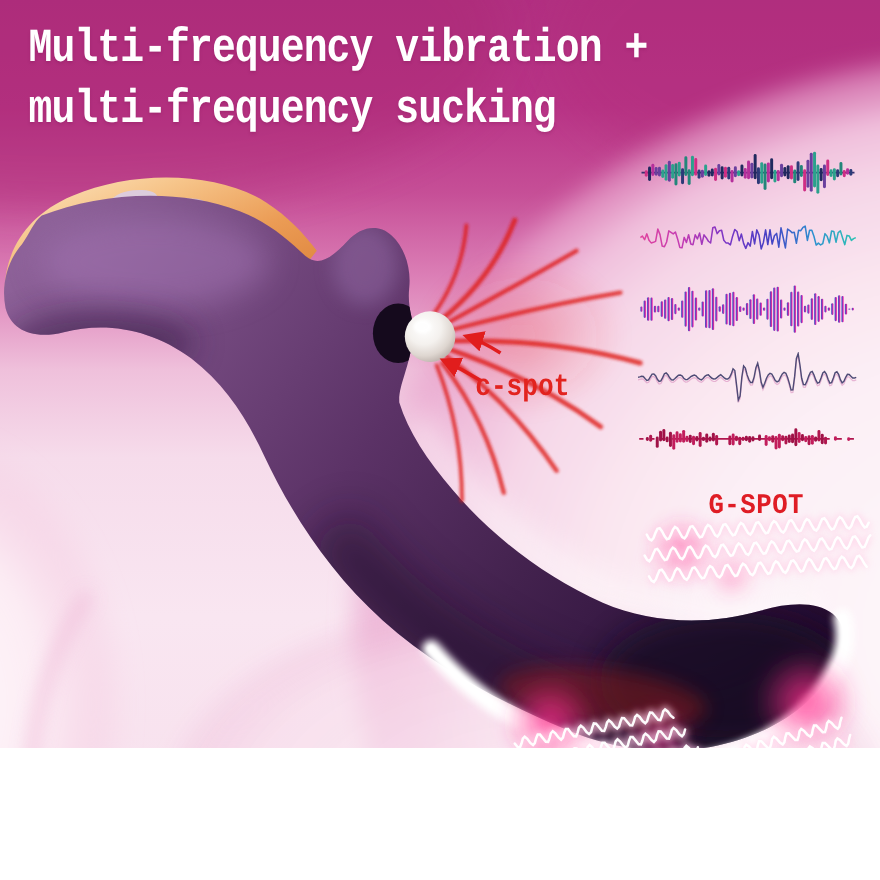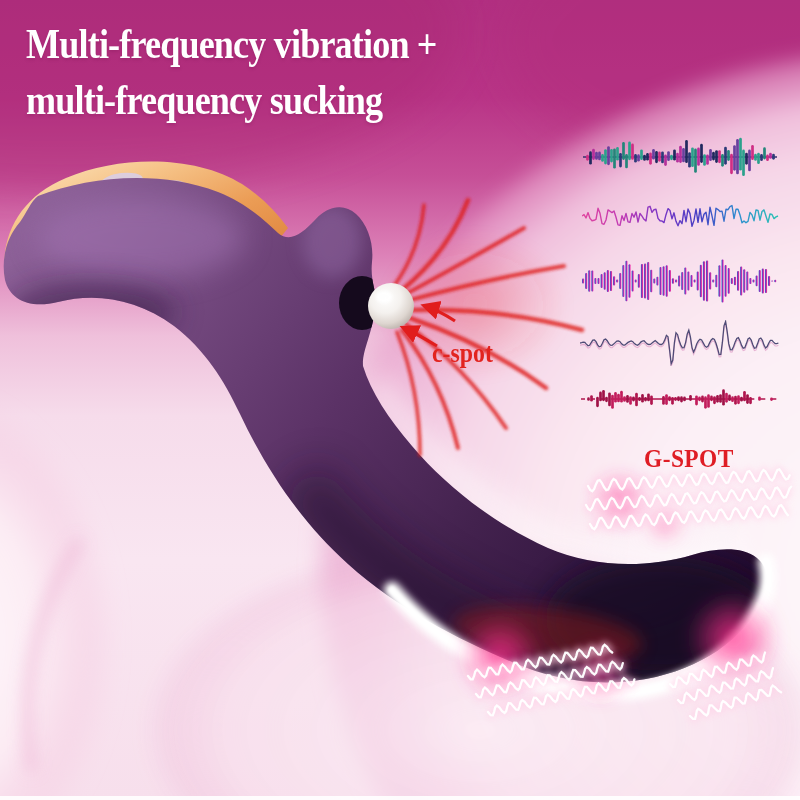--- a/index.html
+++ b/index.html
@@ -1,18 +1,18 @@
 <!DOCTYPE html>
 <html><head>
 <meta charset="utf-8">
 <style>
   html,body{margin:0;padding:0;background:#fff;}
   .stage{
-    position:relative;width:800px;height:800px;overflow:hidden;
-    font-family:Liberation Serif, serif;
+    position:relative;width:800px;height:680px;overflow:hidden;
+    font-family:Liberation Mono, monospace;
   }
   .scene{position:absolute;left:0;top:0;width:800px;height:800px;}
   .title{
     position:absolute;left:26px;top:16px;color:#ffffff;font-weight:bold;
     font-size:43px;line-height:1.3;letter-spacing:-1px;white-space:nowrap;
     transform:scaleX(.84);transform-origin:left top;
     text-shadow:0 2px 3px rgba(120,20,80,.25);
   }
   .label{position:absolute;font-weight:bold;white-space:nowrap;}
   .label.c{left:432px;top:337px;font-size:28px;color:#e2231f;transform:scaleX(.85);transform-origin:left top;}

